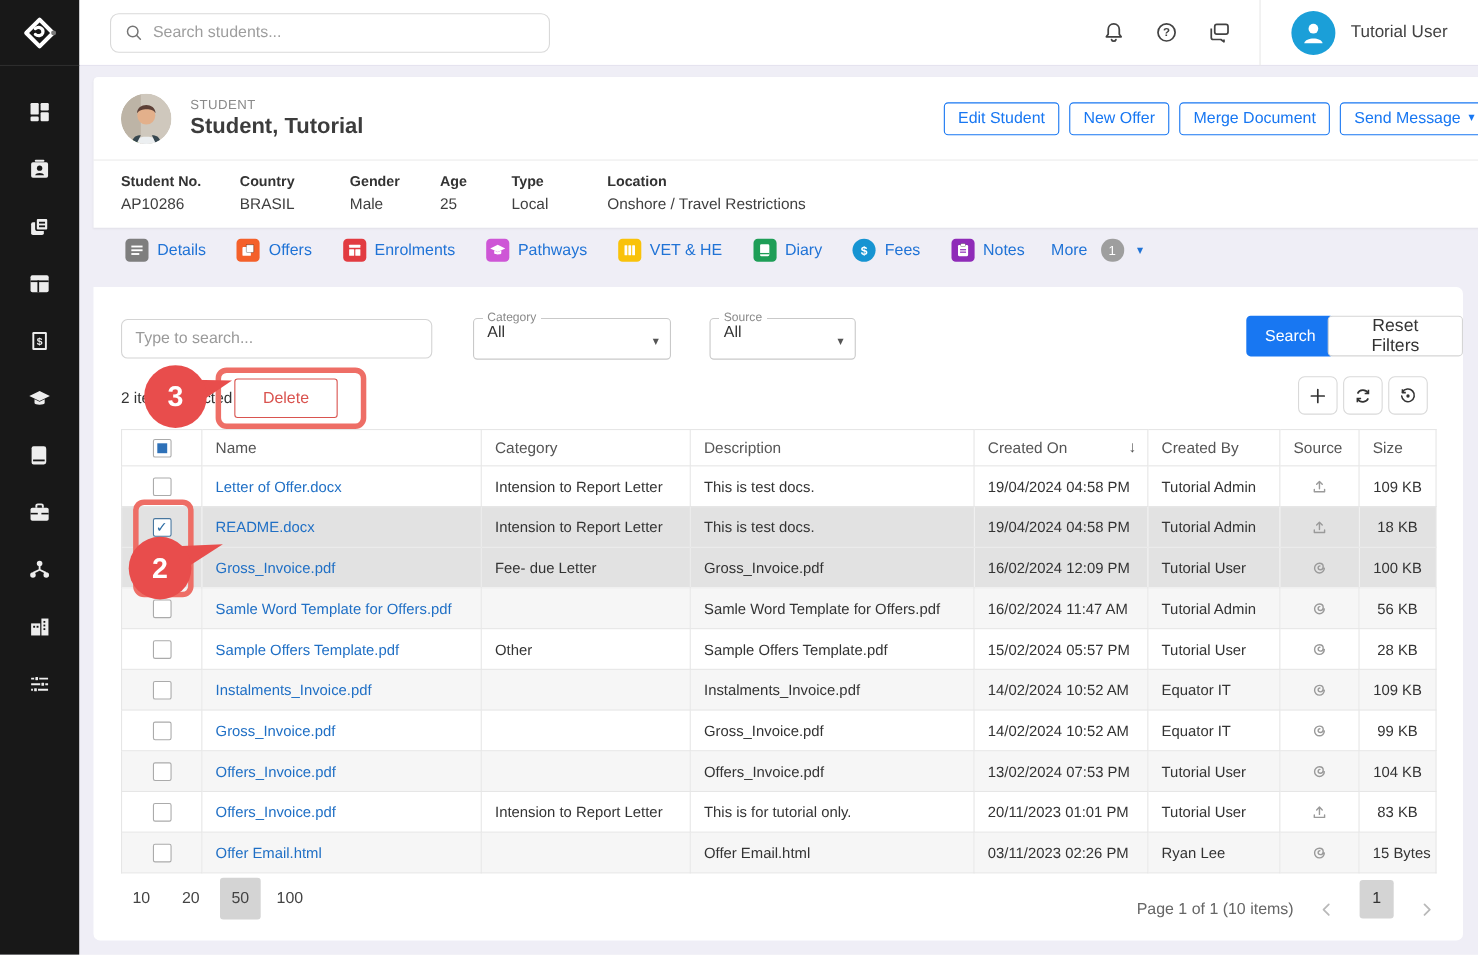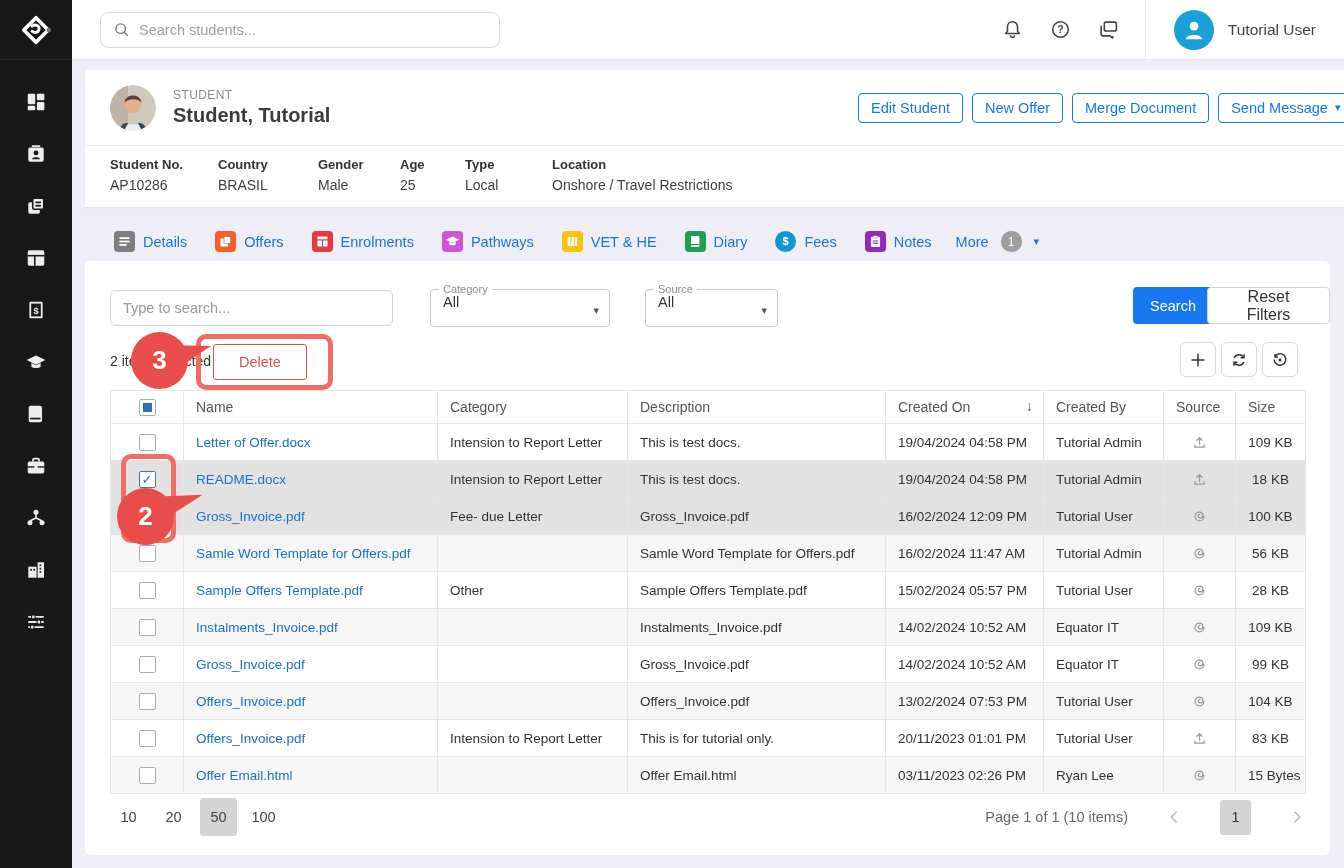--- a/index.html
+++ b/index.html
@@ -36,21 +36,21 @@
   .s-titles { margin-left:17px; }
   .kicker { font-size:12px; color:#8a8a8a; letter-spacing:.4px; }
   .s-name { font-size:20px; font-weight:bold; color:#3c3c3c; margin-top:2px; }
   .s-actions { margin-left:auto; display:flex; gap:9px;align-items:flex-end; }
   .btn-outline-blue { height:30px; padding:0 12px; font-size:14.5px; font-family:inherit; color:#1877F2; background:#fff; border:1px solid #1877F2; border-radius:4px; cursor:pointer; display:flex; align-items:center; gap:7px; white-space:nowrap; }
   .caret { font-size:11px; line-height:1; }
   .card-info { border-top:1px solid #ececec; display:flex; padding:11px 0 14px 25px; }
   .info-col .i-label { font-size:13px; font-weight:bold; color:#333; }
   .info-col .i-value { font-size:14px; color:#3f3f3f; margin-top:5px; }
   
-  .tabs { position:absolute; left:85px; top:222px; width:1245px; height:39px; display:flex; align-items:center; padding-left:15px; z-index:3; }
+  .tabs { position:absolute; left:85px; top:208px; width:1245px; height:39px; display:flex; align-items:center; padding-left:15px; z-index:3; }
   .tab { display:flex; align-items:center; gap:8px; padding:0 14px; height:39px; cursor:pointer; }
   .tab-ic { width:21px; height:21px; border-radius:4px; display:flex; align-items:center; justify-content:center; flex:0 0 auto; }
   .tab-ic.round { border-radius:50%; }
   .tab-ic svg { width:17px; height:17px; }
   .tab-label { font-size:14.5px; color:#2073d6; }
   .tab.active { background:#fff; border-radius:8px 8px 0 0; }
   .tab.active .tab-label { color:#3c3c3c; }
   .tab-more { display:flex; align-items:center; gap:12px; padding:0 10px; cursor:pointer; }
   .more-badge { background:#9e9e9e; color:#fff; font-size:12px; min-width:21px; height:21px; border-radius:10px; display:flex; align-items:center; justify-content:center; }
   .more-caret { color:#2073d6; font-size:11px; }
@@ -85,21 +85,21 @@
   a.doc-link { color:#1F6FC5; text-decoration:none; cursor:pointer; }
   .sort-ic { position:absolute; right:10px; top:7px; color:#555; font-size:14px; }
   .cb { width:17px; height:17px; border:1px solid #ababab; border-radius:2px; background:#fff; margin:0 auto; display:flex; align-items:center; justify-content:center; cursor:pointer; }
   .cb.checked { border-color:#49779f; }
   .cb.checked::after { content:"\2713"; color:#2e6da4; font-size:13px; font-weight:bold; line-height:1; }
   .cb.indet::after { content:""; width:9px; height:9px; background:#2e71b8; }
   
   .pag-row { position:absolute; left:25px; top:537px; width:1195px; display:flex; align-items:center; }
   .size-btn { min-width:37px; height:38px; display:flex; align-items:center; justify-content:center; font-size:14.5px; color:#444; border-radius:3px; cursor:pointer; margin-right:8px; padding:0 6px; }
   .size-btn.active { background:#d4d4d4; }
-  .pag-right { margin-left:auto; display:flex; align-items:center; gap:38px; }
+  .pag-right { margin-left:auto; display:flex; align-items:flex-end; gap:22px; }
   .pag-info { font-size:14.5px; color:#666; }
   .pg-chev { color:#b9b9b9; cursor:pointer; display:flex; }
   .pg-chev svg { width:16px; height:16px; }
   .pg-page { width:31px; height:35px; background:#d4d4d4; border-radius:3px; display:flex; align-items:center; justify-content:center; font-size:14.5px; color:#333; cursor:pointer; }
   
   .hl-rect { position:absolute; border:5px solid #EE6E66; border-radius:10px; z-index:40; pointer-events:none; }
   #hl-rect-3 { left:196px; top:334px; width:137px; height:56px; }
   #hl-rect-2 { left:121px; top:454px; width:55px; height:89px; }
   .balloon { position:absolute; width:57px; height:57px; border-radius:50%; background:#E84D4C; color:#fff; font-size:26px; font-weight:bold; display:flex; align-items:center; justify-content:center; z-index:42; pointer-events:none; }
   .balloon-tail { position:absolute; width:0; height:0; border-top:7px solid transparent; border-bottom:16px solid transparent; z-index:41; pointer-events:none; }

